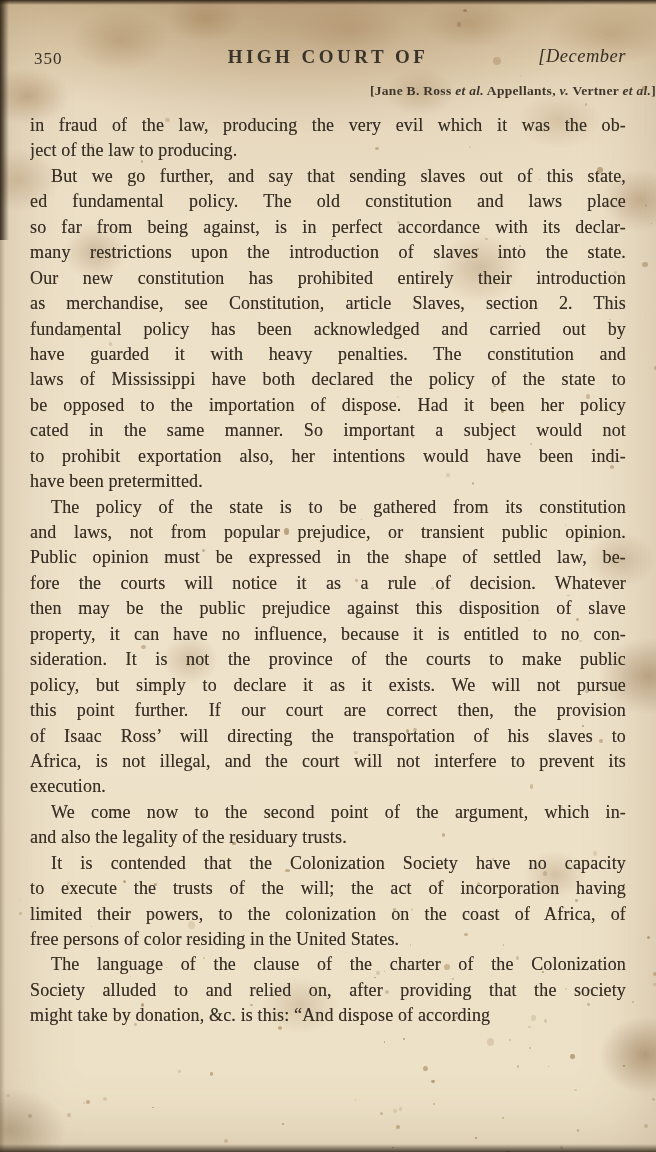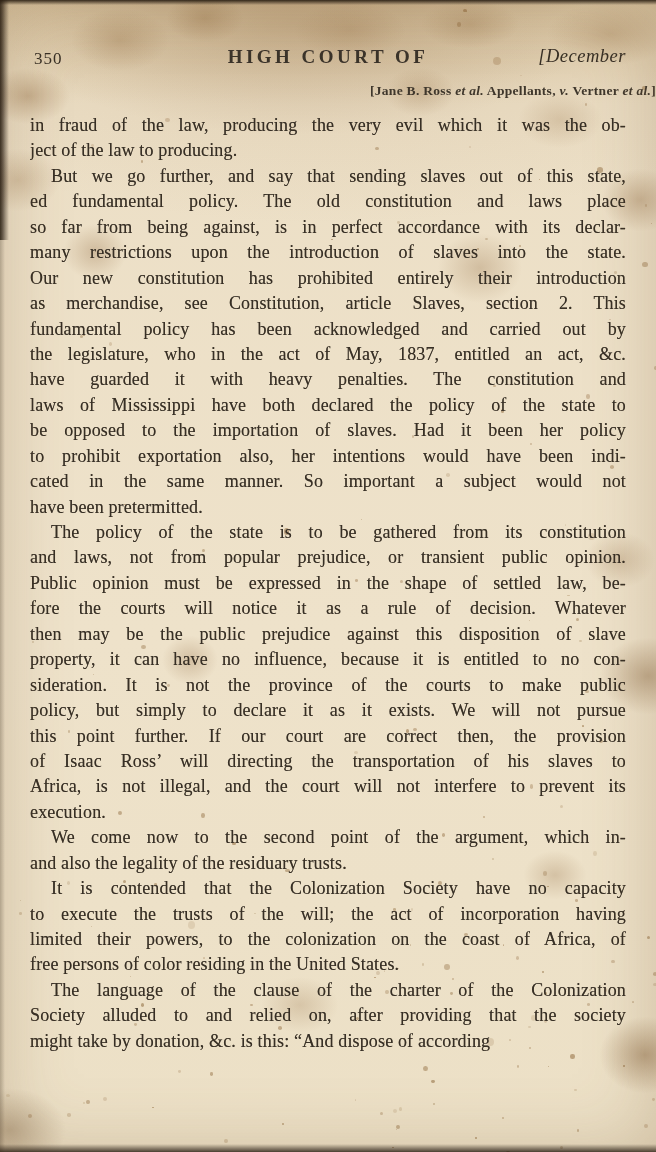--- a/index.html
+++ b/index.html
@@ -271,26 +271,25 @@
         <div class="line last">ject of the law to producing.</div>
       </div>
       <div class="paragraph indent">
         <div class="line">But we go further, and say that sending slaves out of this state,</div>
         <div class="line">ed fundamental policy. The old constitution and laws place</div>
         <div class="line">so far from being against, is in perfect accordance with its declar-</div>
         <div class="line">many restrictions upon the introduction of slaves into the state.</div>
         <div class="line">Our new constitution has prohibited entirely their introduction</div>
         <div class="line">as merchandise, see Constitution, article Slaves, section 2. This</div>
         <div class="line">fundamental policy has been acknowledged and carried out by</div>
-        <div class="line">the legislature, who in the act of May, 1837, entitled an act, &amp;c.</div>
         <div class="line">have guarded it with heavy penalties. The constitution and</div>
         <div class="line">laws of Mississippi have both declared the policy of the state to</div>
-        <div class="line">be opposed to the importation of slaves. Had it been her policy</div>
+        <div class="line">be opposed to the importation of dispose. Had it been her policy</div>
+        <div class="line">cated in the same manner. So important a subject would not</div>
         <div class="line">to prohibit exportation also, her intentions would have been indi-</div>
-        <div class="line">cated in the same manner. So important a subject would not</div>
         <div class="line last">have been pretermitted.</div>
       </div>
       <div class="paragraph indent">
         <div class="line">The policy of the state is to be gathered from its constitution</div>
         <div class="line">and laws, not from popular prejudice, or transient public opinion.</div>
         <div class="line">Public opinion must be expressed in the shape of settled law, be-</div>
         <div class="line">fore the courts will notice it as a rule of decision. Whatever</div>
         <div class="line">then may be the public prejudice against this disposition of slave</div>
         <div class="line">property, it can have no influence, because it is entitled to no con-</div>
         <div class="line">sideration. It is not the province of the courts to make public</div>

